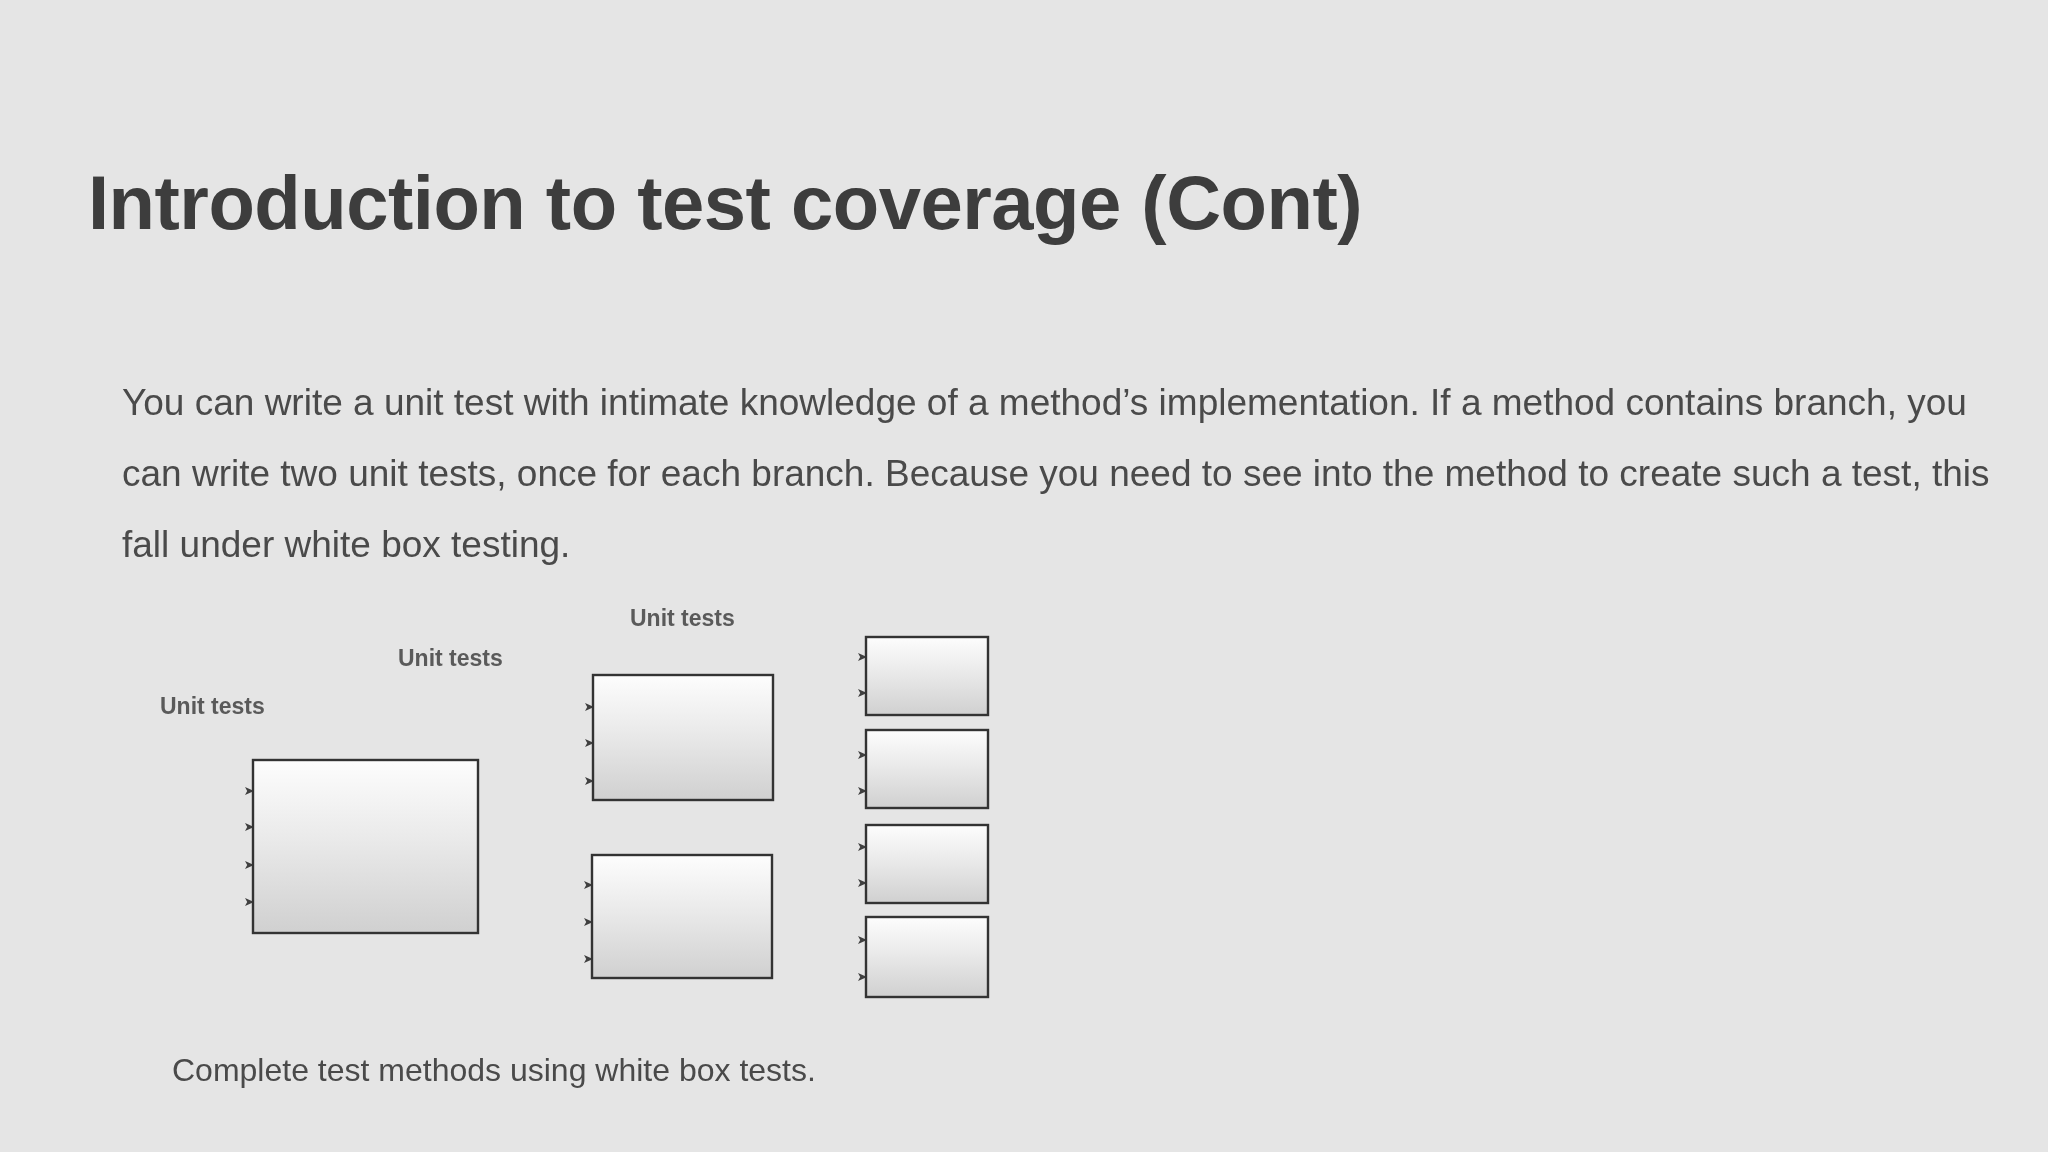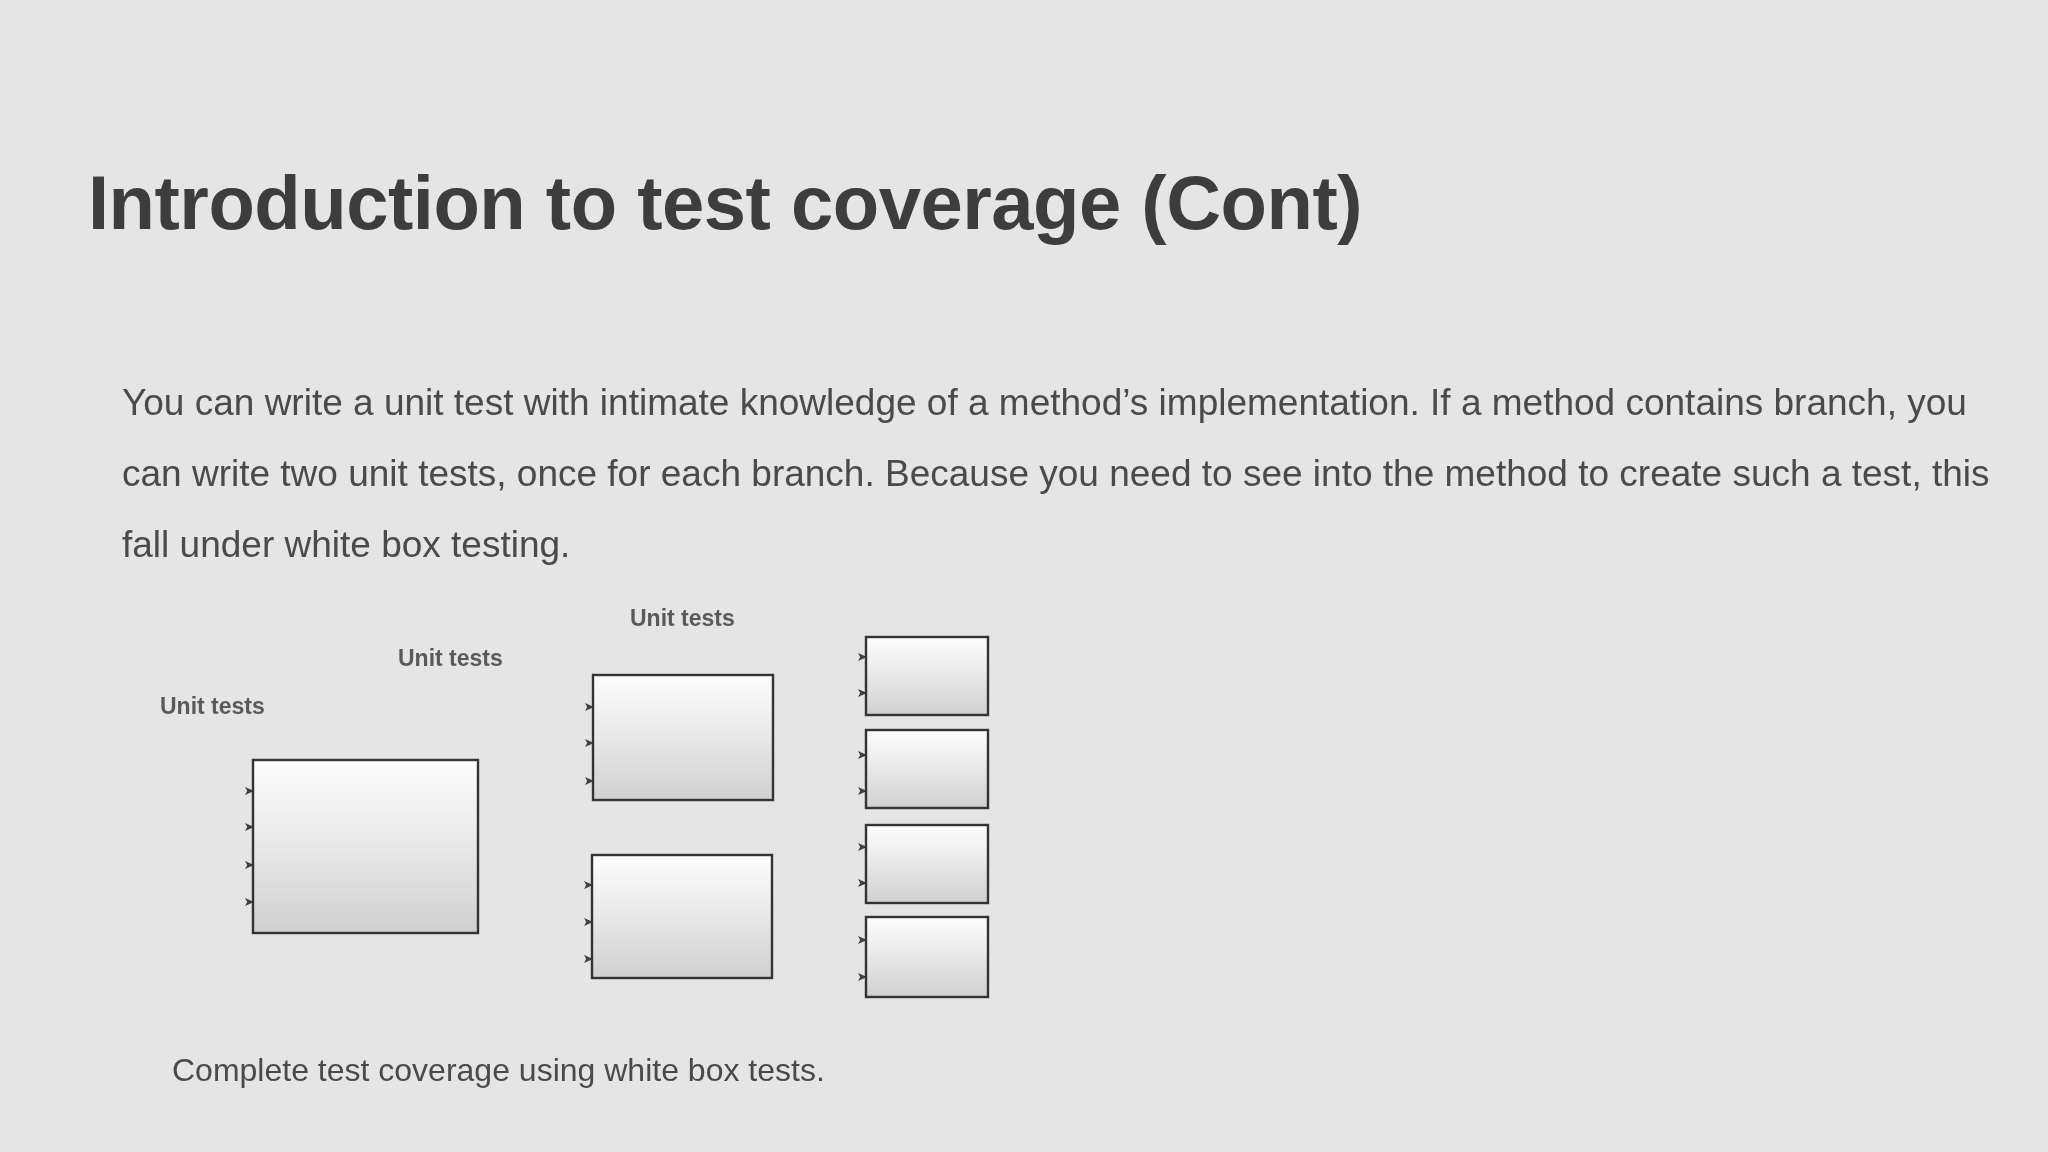--- a/index.html
+++ b/index.html
@@ -144,15 +144,15 @@
           <rect x="736" y="322" width="122" height="80" fill="url(#boxGrad)" stroke="#333333" stroke-width="2.4"></rect>
         </g>
     </svg>
     <div id="label-layer">
         <div class="dg-label" style="left: 30px; top: 98px;">Unit tests</div>
         <div class="dg-label" style="left: 268px; top: 50px;">Unit tests</div>
         <div class="dg-label" style="left: 500px; top: 10px;">Unit tests</div>
       </div>
   </div>
 
-  <div class="diagram-caption">Complete test coverage using white box tests.</div>
+  <div class="diagram-caption">Complete test methods using white box tests.</div>
 
 </div>
 
 </body></html>

